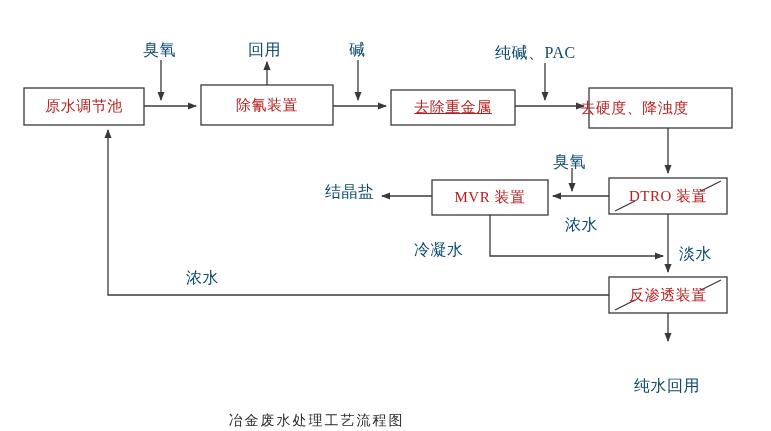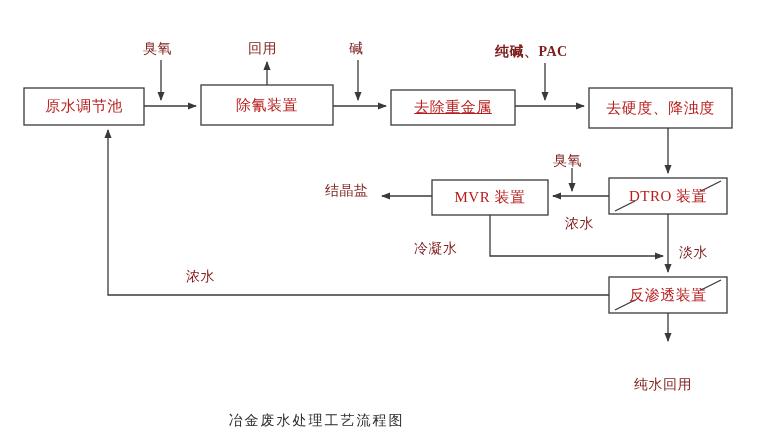--- a/index.html
+++ b/index.html
@@ -28,22 +28,22 @@
     align-items: center;
     justify-content: center;
     font-size: 15px;
     color: #b91c1c;
     letter-spacing: 0.5px;
     white-space: nowrap;
     pointer-events: none;
   }
   .edge-label {
     position: absolute;
-    font-size: 14px;
-    color: #7f1d1d;
+    font-size: 16px;
+    color: #0c4a6e;
     white-space: nowrap;
     letter-spacing: 0.5px;
   }
   .caption {
     position: absolute;
     left: 0;
     top: 412px;
     width: 633px;
     text-align: center;
     font-size: 14px;
@@ -113,30 +113,30 @@
         <path d="M 615 211 L 635 201"></path>
         <path d="M 701 290 L 721 280"></path>
         <path d="M 615 310 L 635 300"></path>
       </g>
   </svg>
 
   <div id="node-labels">
       <div class="node-label" style="left: 24px; top: 88px; width: 120px; height: 37px;">原水调节池</div>
       <div class="node-label" style="left: 201px; top: 85px; width: 132px; height: 40px;">除氰装置</div>
       <div class="node-label" style="left: 391px; top: 90px; width: 124px; height: 35px; text-decoration: underline;">去除重金属</div>
-      <div class="node-label" style="left: 589px; top: 88px; width: 143px; height: 40px;">去硬度、降浊度</div>
+      <div class="node-label" style="left: 563px; top: 88px; width: 143px; height: 40px;">去硬度、降浊度</div>
       <div class="node-label" style="left: 432px; top: 180px; width: 116px; height: 35px;">MVR 装置</div>
       <div class="node-label" style="left: 609px; top: 178px; width: 118px; height: 36px;">DTRO 装置</div>
       <div class="node-label" style="left: 609px; top: 277px; width: 118px; height: 36px; font-family: Liberation Mono, monospace;">反渗透装置</div>
     </div>
   <div id="edge-label-layer">
       <div class="edge-label" style="left: 143px; top: 40px;">臭氧</div>
       <div class="edge-label" style="left: 248px; top: 40px; text-align: right;">回用</div>
       <div class="edge-label" style="left: 349px; top: 40px;">碱</div>
-      <div class="edge-label" style="left: 495px; top: 43px; font-weight: bold;">纯碱、PAC</div>
+      <div class="edge-label" style="left: 495px; top: 43px;">纯碱、PAC</div>
       <div class="edge-label" style="left: 553px; top: 152px;">臭氧</div>
       <div class="edge-label" style="left: 325px; top: 182px;">结晶盐</div>
       <div class="edge-label" style="left: 565px; top: 215px;">浓水</div>
       <div class="edge-label" style="left: 414px; top: 240px;">冷凝水</div>
       <div class="edge-label" style="left: 679px; top: 244px;">淡水</div>
       <div class="edge-label" style="left: 186px; top: 268px;">浓水</div>
       <div class="edge-label" style="left: 634px; top: 348px; margin-top: 28px;">纯水回用</div>
     </div>
 
   <div class="caption">冶金废水处理工艺流程图</div>

